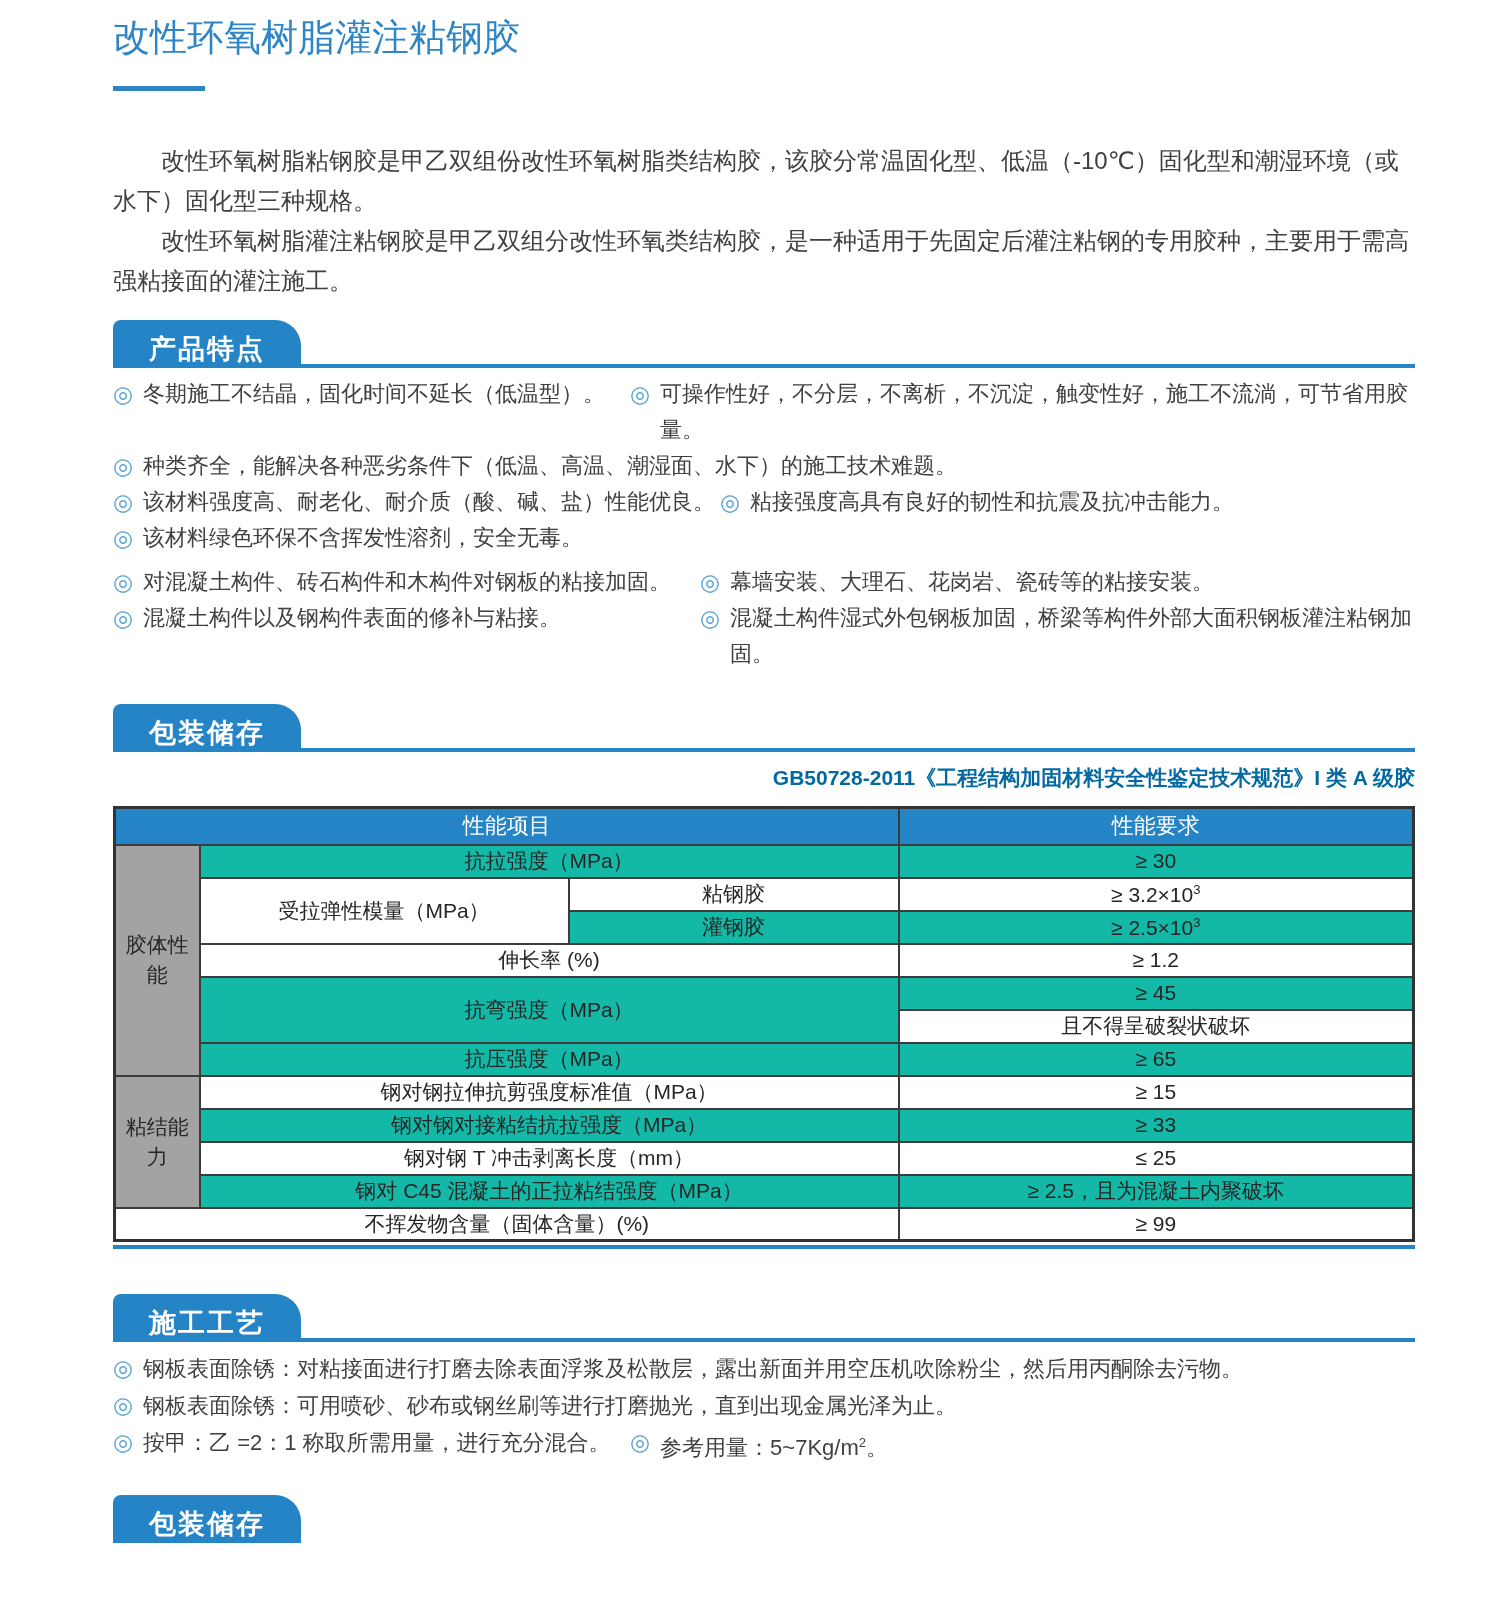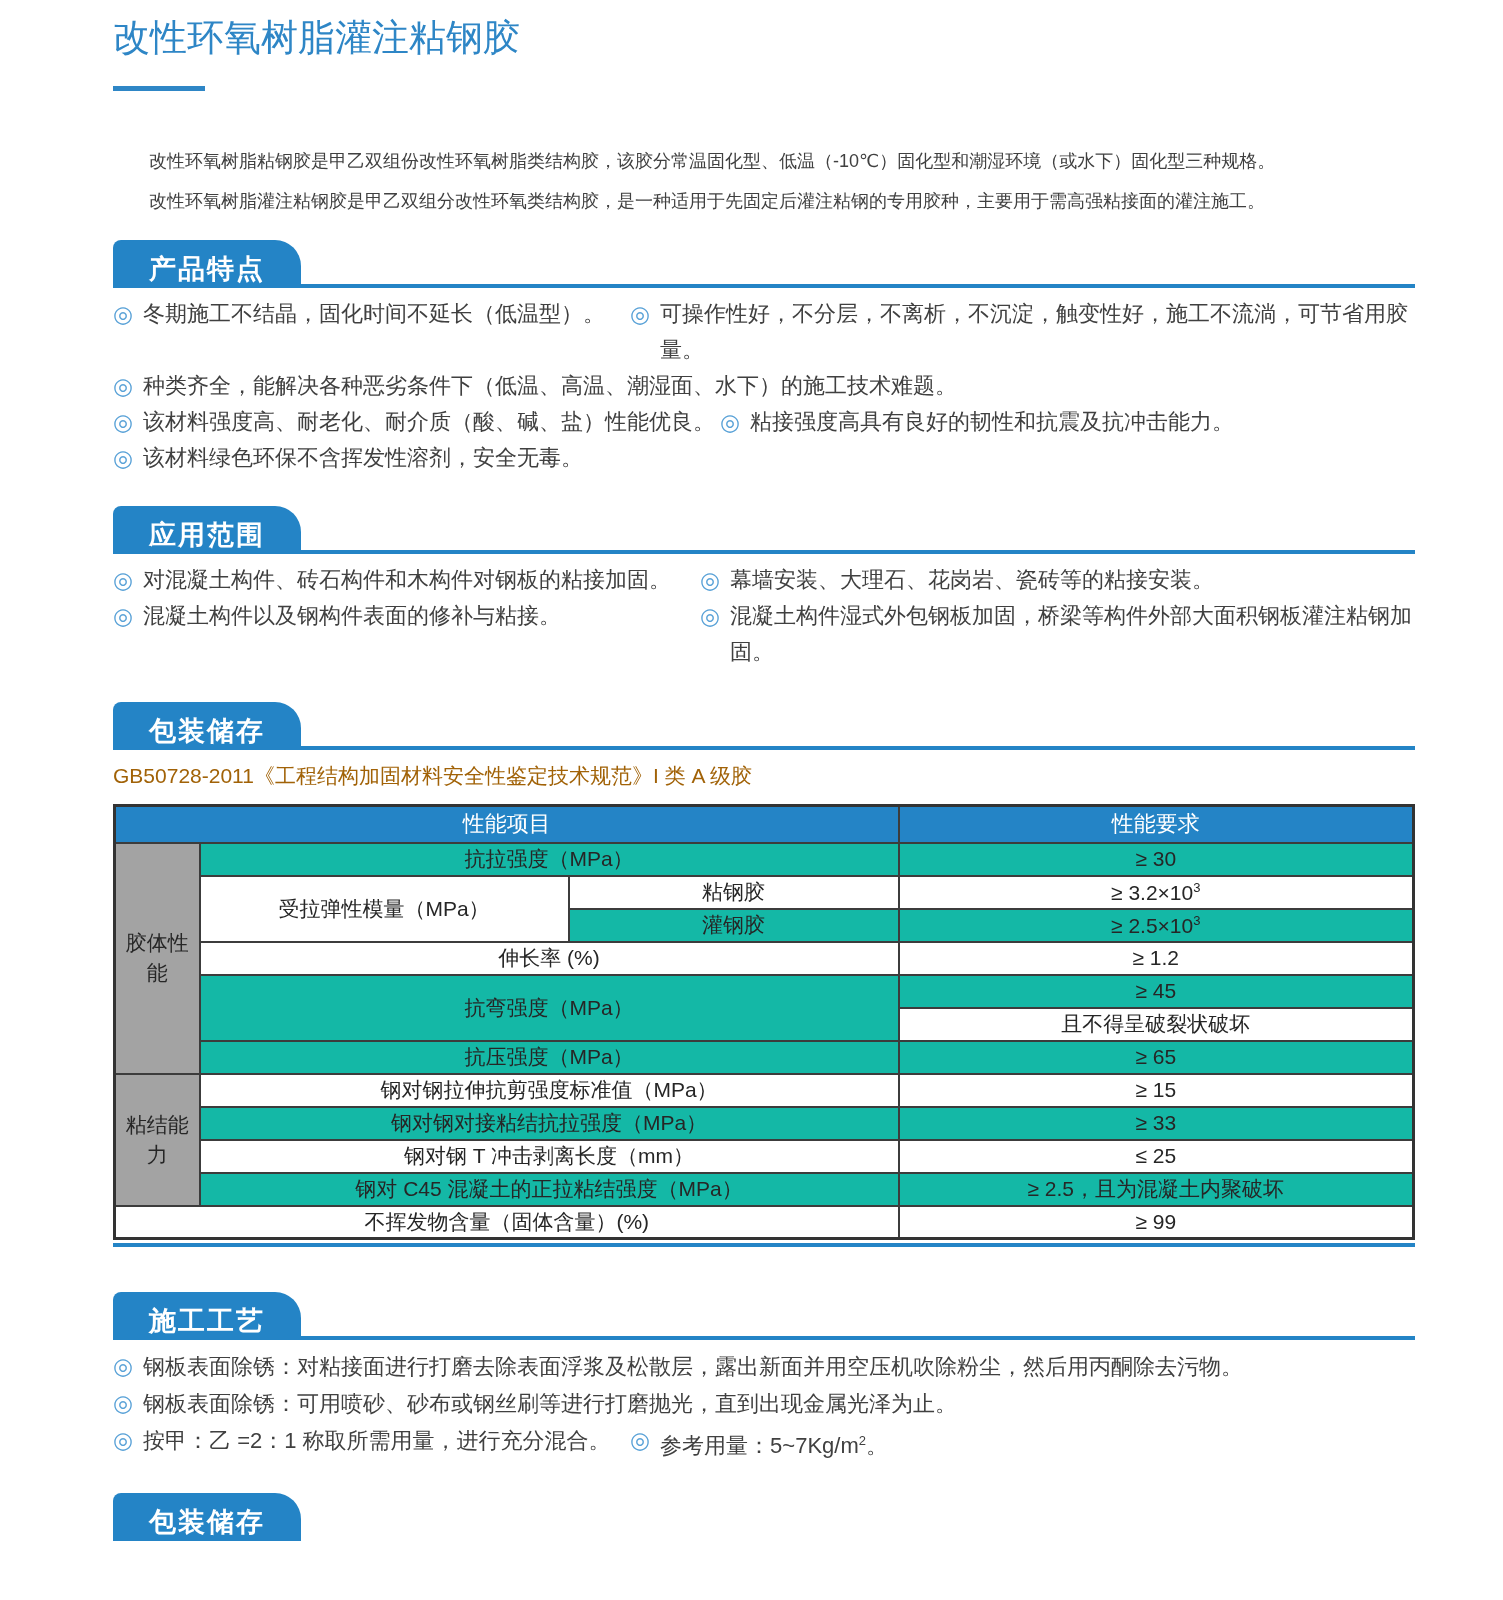--- a/index.html
+++ b/index.html
@@ -9,21 +9,21 @@
     font-family: "Liberation Sans", "DejaVu Sans", sans-serif; color: #404040;
   }
   .content { padding: 14px 88px 0 113px; }
 
   
   .doc-title { margin: 0; font-size: 37px; font-weight: 400; color: #2e86c6; line-height: 48px; }
   .title-dash { width: 92px; height: 5px; background: #2e86c6; margin-top: 24px; }
 
   
   .intro { margin-top: 50px; }
-  .intro p { margin: 0; font-size: 18px; line-height: 40px; text-indent: 2em; color: #404040; }
+  .intro p { margin: 0; font-size: 24px; line-height: 40px; text-indent: 2em; color: #404040; }
 
   
   .section-header { position: relative; height: 48px; }
   .section-underline { position: absolute; left: 0; bottom: 0; width: 100%; height: 4px; background: #2484c6; }
   .section-badge {
     position: absolute; left: 0; bottom: 0; height: 48px; line-height: 50px;
     padding: 4px 36px; background: #2484c6; color: #ffffff;
     font-size: 27px; font-weight: 700; letter-spacing: 2px;
     border-radius: 8px 26px 0 0;
   }
@@ -37,21 +37,21 @@
   .bullets { margin-top: 8px; }
   .bullet-row { display: flex; line-height: 36px; font-size: 22px; }
   .bullets-wide .bullet-row { line-height: 37px; }
   .bullet-item { display: flex; }
   .bullet-item .glyph { color: #58a1d7; margin-right: 10px; font-size: 23px; flex: 0 0 auto; }
   .w517 { flex: 0 0 517px; }
   .w587 { flex: 0 0 587px; }
   .w607 { flex: 0 0 607px; }
 
   
-  .perf-caption { margin-top: 12px; text-align: left; font-size: 21px; color: #a16207; }
+  .perf-caption { margin-top: 12px; text-align: right; font-size: 21px; color: #0369a1; font-weight: bold; }
   table.perf { margin-top: 14px; width: 100%; border-collapse: collapse; table-layout: fixed; border: 3px solid #333333; }
   table.perf th, table.perf td {
     border: 2px solid #3c3c3c; text-align: center; vertical-align: middle;
     font-size: 21px; color: #262626; height: 33px; padding: 0 8px;
   }
   table.perf th { background: #2484c6; color: #ffffff; font-weight: 400; font-size: 22px; height: 37px; }
   td.gray { background: #14b8a6; }
   td.white { background: #ffffff; }
   td.group { background: #a3a3a3; line-height: 30px; margin-top: 41px; }
   table.perf sup { font-size: 13px; }
@@ -104,24 +104,20 @@
         </div>
       </div>
       <div class="bullet-row">
         <div class="bullet-item">
           <span class="glyph">◎</span>
           <span>该材料绿色环保不含挥发性溶剂，安全无毒。</span>
         </div>
       </div>
     </div>
 
-    <div class="section-header mt-apps">
-      <div class="section-underline"></div>
-      <div class="section-badge">应用范围</div>
-    </div>
     <div class="bullets">
       <div class="bullet-row">
         <div class="bullet-item w587">
           <span class="glyph">◎</span>
           <span>对混凝土构件、砖石构件和木构件对钢板的粘接加固。</span>
         </div>
         <div class="bullet-item">
           <span class="glyph">◎</span>
           <span>幕墙安装、大理石、花岗岩、瓷砖等的粘接安装。</span>
         </div>

